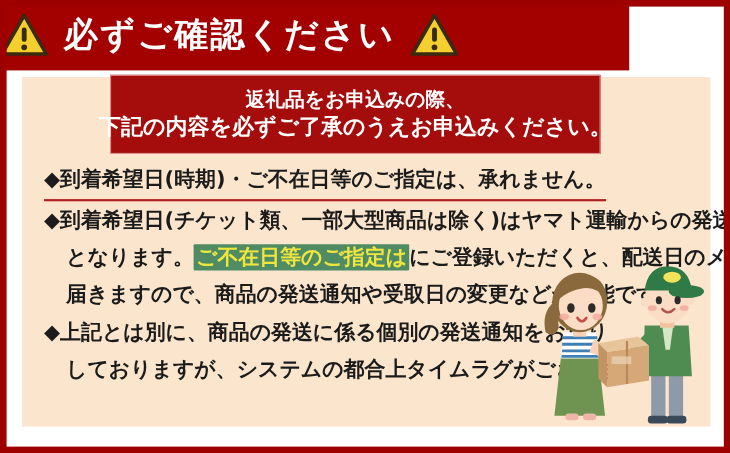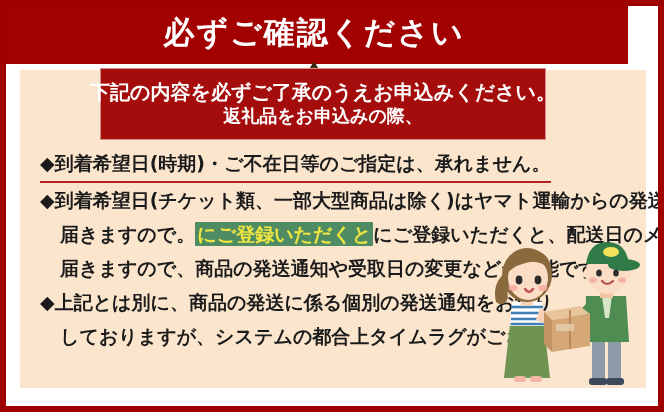--- a/index.html
+++ b/index.html
@@ -26,29 +26,27 @@
     height: 412px;
     box-sizing: border-box;
     border: 6px solid #9e0000;
     pointer-events: none;
     z-index: 6;
   }
   
   .header-band {
     position: absolute;
     left: 0; top: 0;
-    width: 628px;
+    width: 572px;
     height: 64px;
     background: #a30000;
     display: flex;
     align-items: center;
-    justify-content: center;
     gap: 14px;
     z-index: 3;
-    flex-direction: column;
   }
   .header-title {
     color: #ffffff;
     font-size: 31px;
     font-weight: bold;
     letter-spacing: 2px;
     line-height: 1;
     white-space: nowrap;
   }
   .warn-icon {
@@ -183,37 +181,37 @@
     <span class="warn-icon-wrap">
       <svg class="warn-icon" viewBox="0 0 44 40" aria-hidden="true">
         <path d="M22 2 L42 37 L2 37 Z" fill="#f5cf2e" stroke="#3a2a10" stroke-width="3.2" stroke-linejoin="round"></path>
         <rect x="19.8" y="13" width="4.4" height="13" rx="2" fill="#3a2a10"></rect>
         <circle cx="22" cy="31" r="2.6" fill="#3a2a10"></circle>
       </svg>
     </span>
   </div>
 
   <div class="sub-banner">
+    <div class="sub-banner-line sub-line-1">返礼品をお申込みの際、</div>
     <div class="sub-banner-line sub-line-2">下記の内容を必ずご了承のうえお申込みください。</div>
-    <div class="sub-banner-line sub-line-1">返礼品をお申込みの際、</div>
   </div>
 
   <div class="body-block">
 
     <div class="body-line">
       <span class="underline-line">
         <span>◆</span><span>到着希望日(時期)・ご不在日等のご指定は、承れません。</span>
       </span>
     </div>
 
     <div class="body-line">
       <span>◆</span><span>到着希望日(チケット類、一部大型商品は除く)はヤマト運輸からの発送</span>
     </div>
     <div class="body-line indent">
-      <span>届きますので。</span><span class="hl-green">にご登録いただくと</span><span>にご登録いただくと、配送日のメールが</span>
+      <span>となります。</span><span class="hl-green">ご不在日等のご指定は</span><span>にご登録いただくと、配送日のメールが</span>
     </div>
     <div class="body-line indent">
       <span>届きますので、商品の発送通知や受取日の変更などが可能です。</span>
     </div>
 
     <div class="body-line">
       <span>◆</span><span>上記とは別に、商品の発送に係る個別の発送通知をお送り</span>
     </div>
     <div class="body-line indent">
       <span>しておりますが、システムの都合上タイムラグがございます</span>

